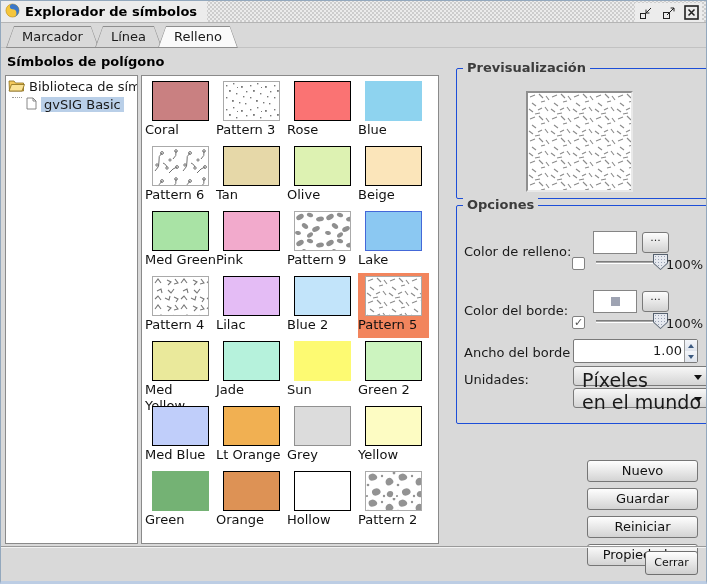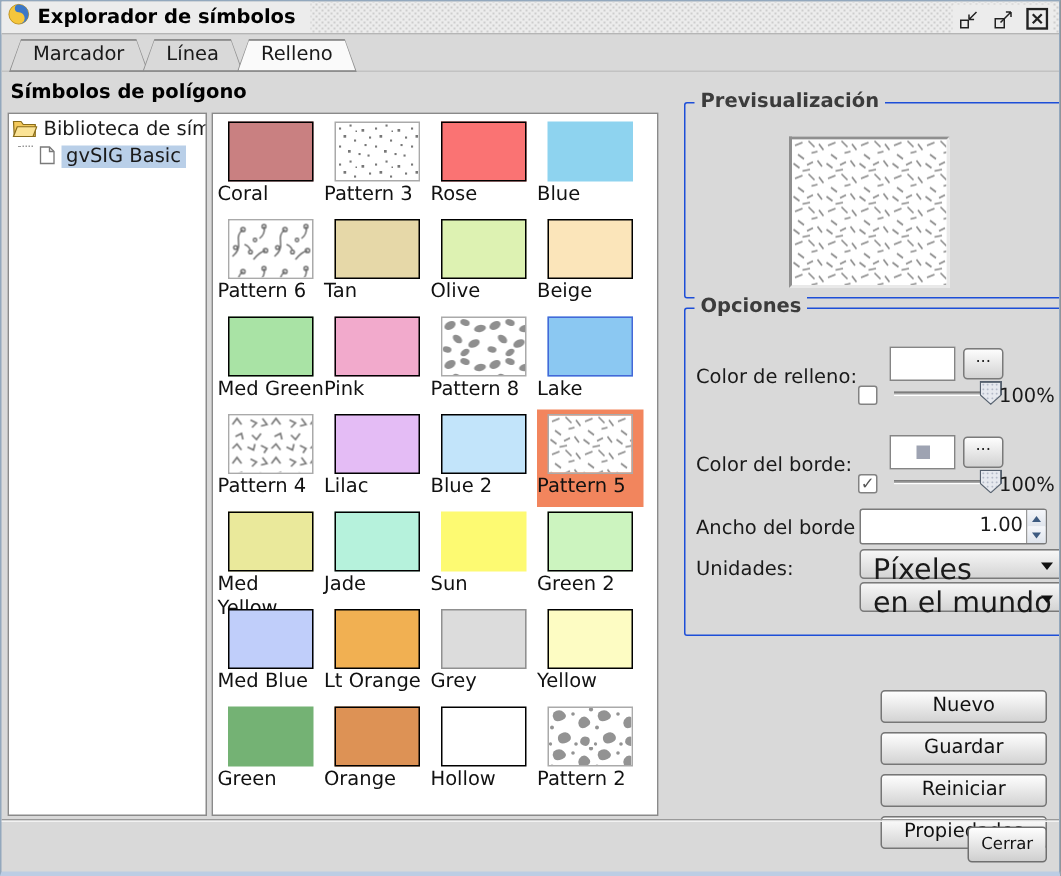--- a/index.html
+++ b/index.html
@@ -326,21 +326,21 @@
         <div class="swatch" style="background: rgb(242, 170, 204); border: 1px solid rgb(0, 0, 0);"></div>
         <div class="cell-label">Pink</div>
       </div>
       <div class="cell">
         <div class="swatch" style="border: 1px solid rgb(170, 170, 170);">
           <svg width="55" height="38" preserveAspectRatio="none">
             <rect width="100%" height="100%" fill="#fff"></rect>
             <rect width="100%" height="100%" fill="url(#pat-pebble)"></rect>
           </svg>
         </div>
-        <div class="cell-label">Pattern 8</div>
+        <div class="cell-label">Pattern 9</div>
       </div>
       <div class="cell">
         <div class="swatch" style="background: rgb(139, 200, 242); border: 1px solid rgb(68, 104, 216);"></div>
         <div class="cell-label">Lake</div>
       </div>
       <div class="cell">
         <div class="swatch" style="border: 1px solid rgb(170, 170, 170);">
           <svg width="55" height="38" preserveAspectRatio="none">
             <rect width="100%" height="100%" fill="#fff"></rect>
             <rect width="100%" height="100%" fill="url(#pat-check)"></rect>

